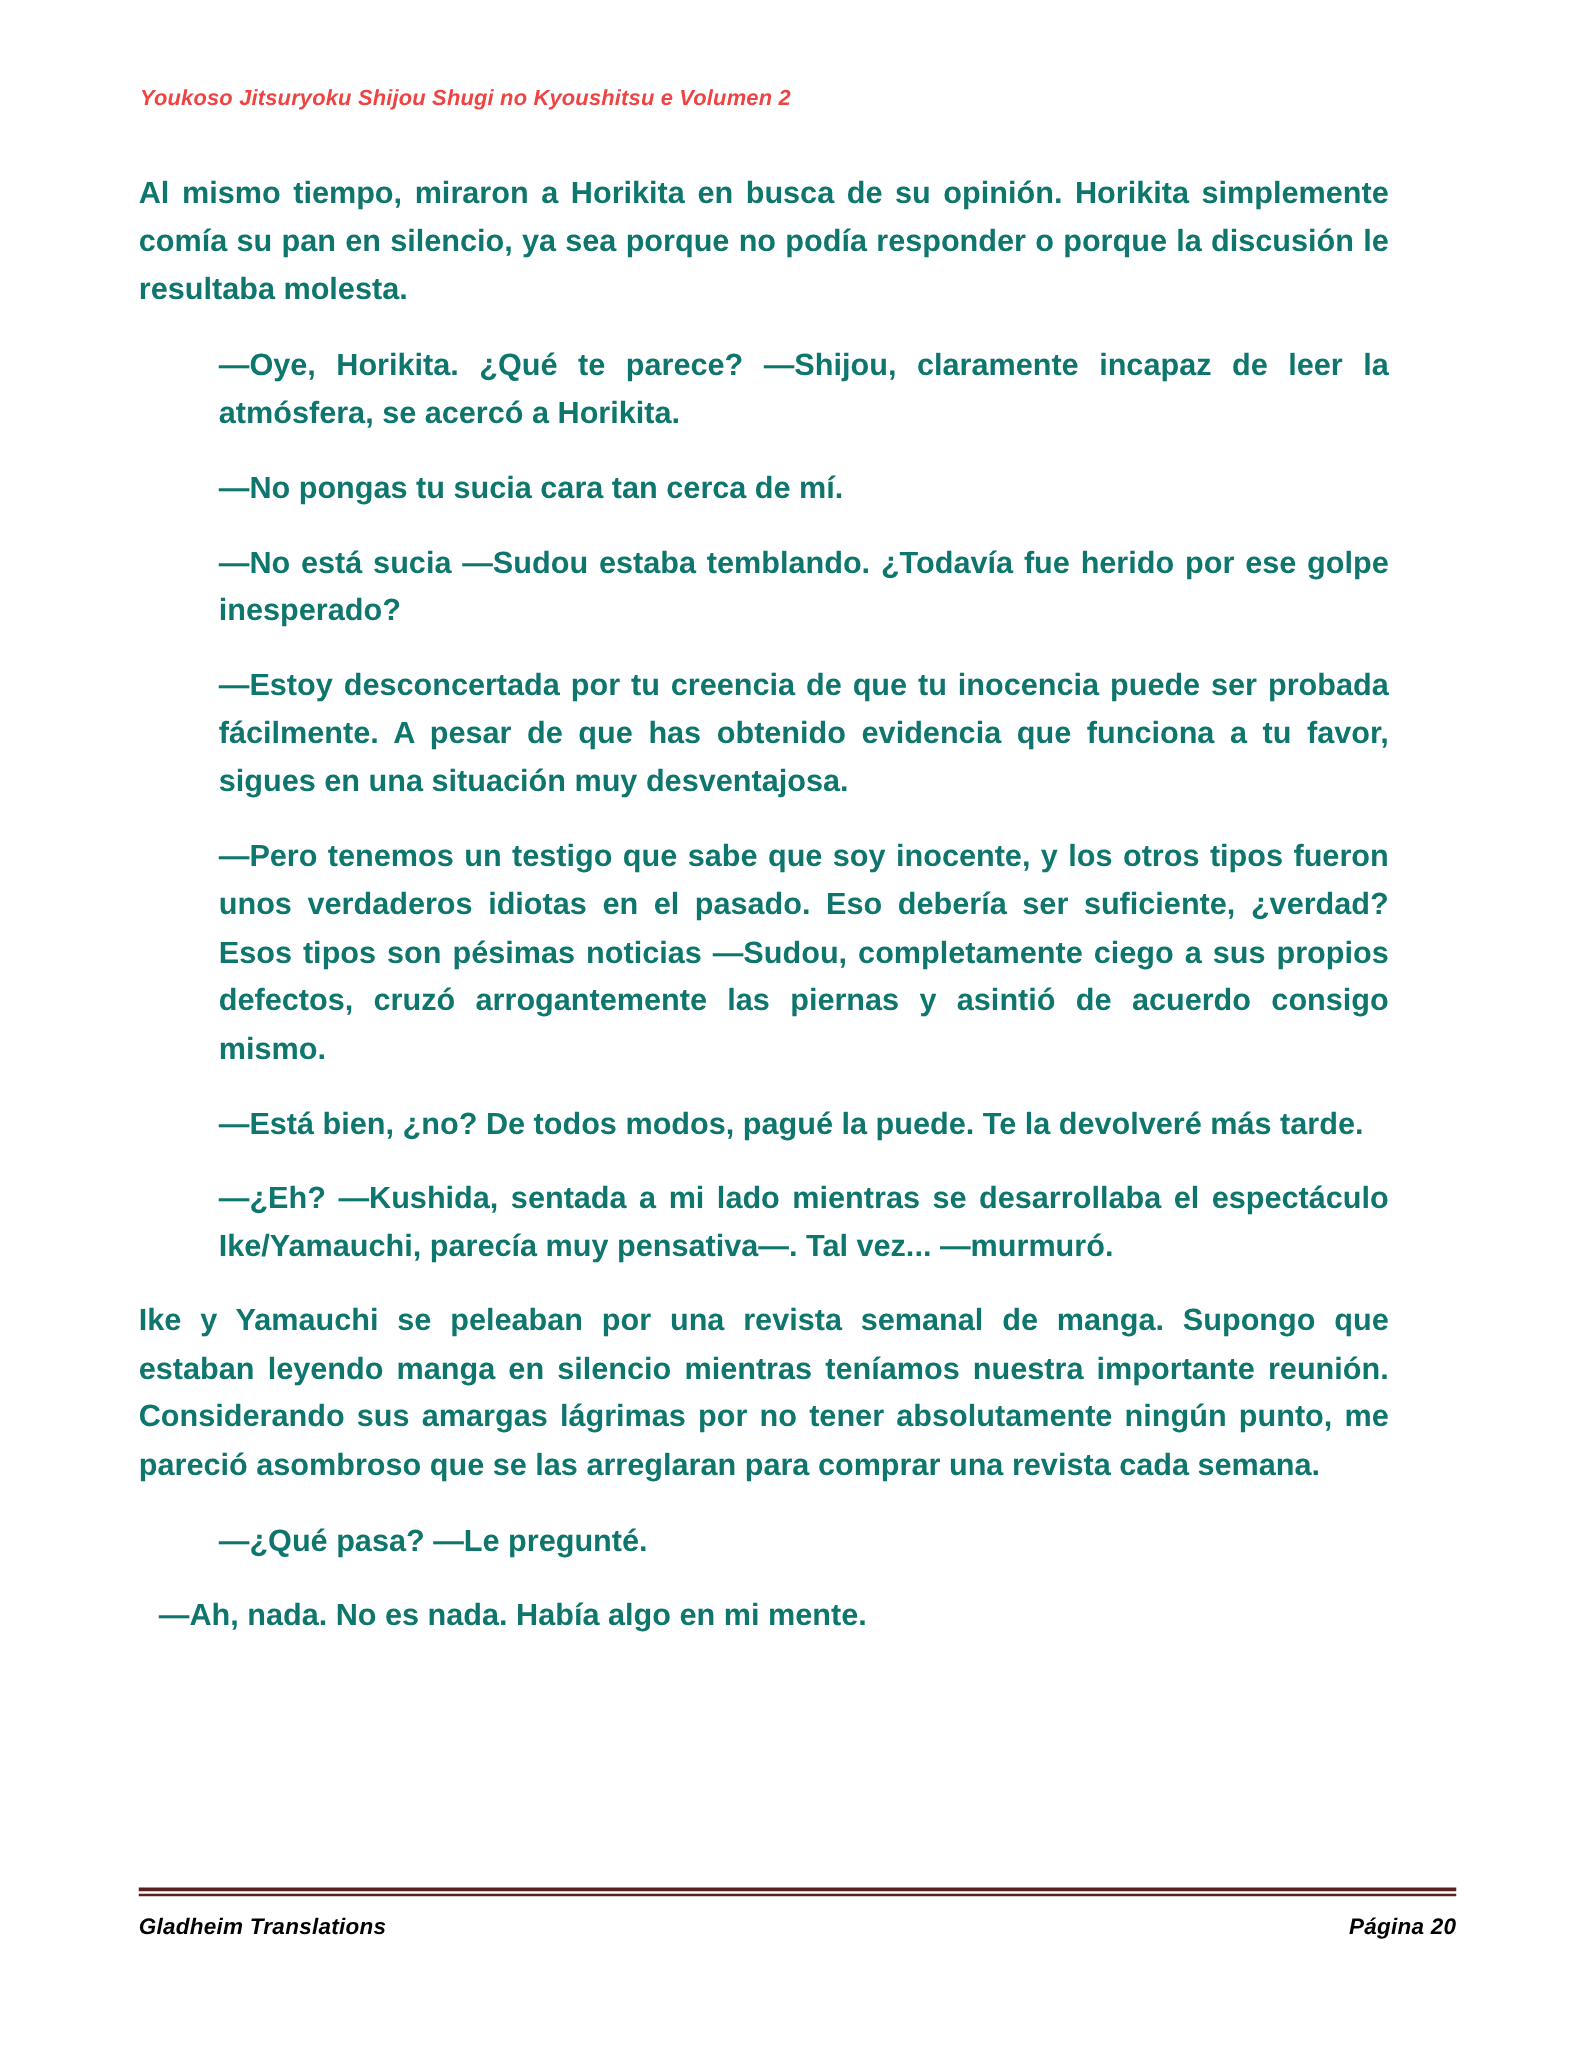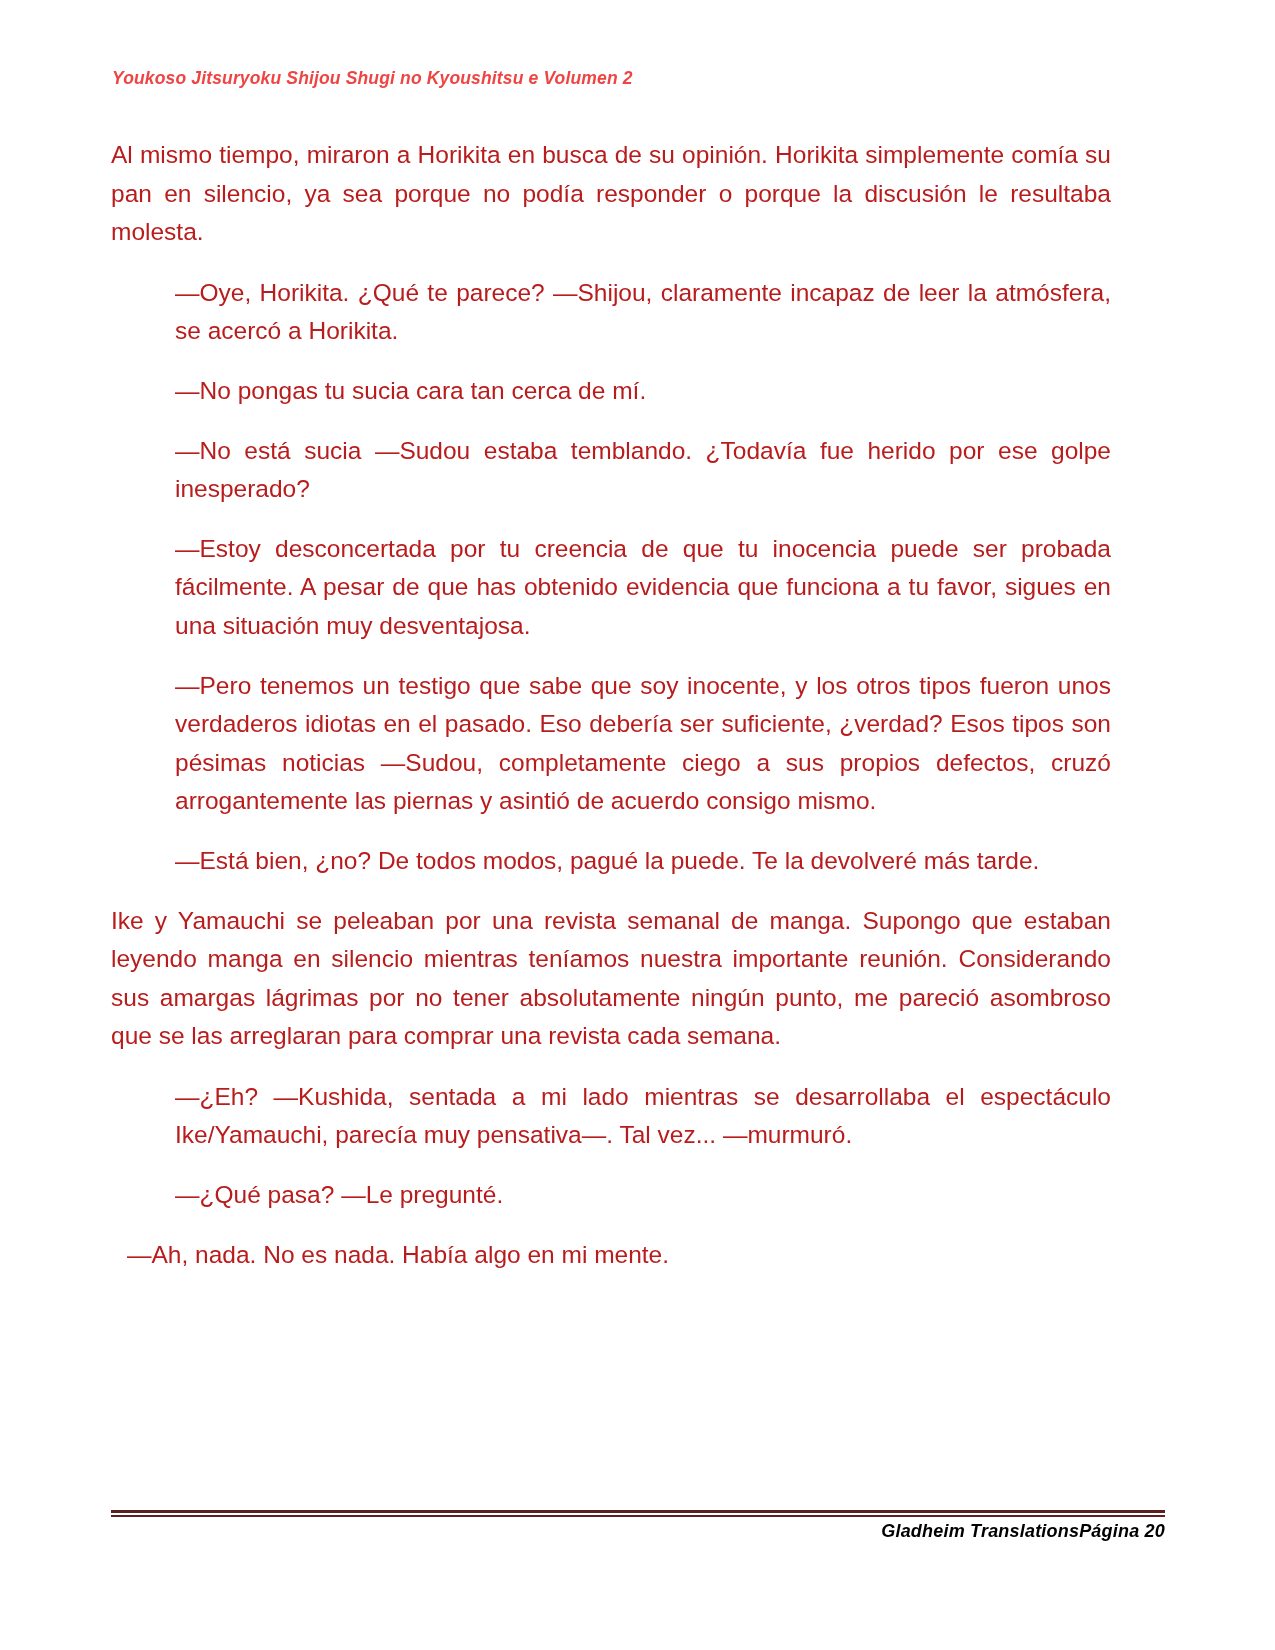--- a/index.html
+++ b/index.html
@@ -43,23 +43,24 @@
     left: 111px;
     top: 136px;
     width: 1000px;
   }
   .para {
     font-size: 24.5px;
     line-height: 38.6px;
     text-align: justify;
     text-justify: inter-word;
     margin: 0 0 21px 0;
-    color: #b91c1c;
+    color: #0f766e;
     -webkit-hyphens: none;
     hyphens: none;
+    font-weight: bold;
   }
   .para.flush {
     margin-bottom: 22px;
   }
   .para.dialogue {
     margin-left: 64px;
     width: 936px;
   }
   .para:last-child {
     margin-bottom: 0;
@@ -76,23 +77,23 @@
   .footer-rule {
     width: 100%;
     height: 7px;
     border-top: 3px solid #5b2020;
     border-bottom: 2px solid #5b2020;
     box-sizing: border-box;
     background: #ffffff;
   }
   .footer-row {
     display: flex;
-    justify-content: flex-end;
+    justify-content: space-between;
     align-items: baseline;
-    margin-top: 4px;
+    margin-top: 14px;
   }
   .footer-left, .footer-right {
     font-family: "Liberation Sans", sans-serif;
     font-weight: bold;
     font-style: italic;
     font-size: 18px;
     letter-spacing: 0.2px;
     color: #000000;
     white-space: nowrap;
   }
@@ -107,22 +108,22 @@
   </div>
 
   <div class="content">
     <p class="para flush">Al mismo tiempo, miraron a Horikita en busca de su opinión. Horikita simplemente comía su pan en silencio, ya sea porque no podía responder o porque la discusión le resultaba molesta.</p>
     <p class="para dialogue">—Oye, Horikita. ¿Qué te parece? —Shijou, claramente incapaz de leer la atmósfera, se acercó a Horikita.</p>
     <p class="para dialogue">—No pongas tu sucia cara tan cerca de mí.</p>
     <p class="para dialogue">—No está sucia —Sudou estaba temblando. ¿Todavía fue herido por ese golpe inesperado?</p>
     <p class="para dialogue">—Estoy desconcertada por tu creencia de que tu inocencia puede ser probada fácilmente. A pesar de que has obtenido evidencia que funciona a tu favor, sigues en una situación muy desventajosa.</p>
     <p class="para dialogue">—Pero tenemos un testigo que sabe que soy inocente, y los otros tipos fueron unos verdaderos idiotas en el pasado. Eso debería ser suficiente, ¿verdad? Esos tipos son pésimas noticias —Sudou, completamente ciego a sus propios defectos, cruzó arrogantemente las piernas y asintió de acuerdo consigo mismo.</p>
     <p class="para dialogue">—Está bien, ¿no? De todos modos, pagué la puede. Te la devolveré más tarde.</p>
+    <p class="para dialogue">—¿Eh? —Kushida, sentada a mi lado mientras se desarrollaba el espectáculo Ike/Yamauchi, parecía muy pensativa—. Tal vez... —murmuró.</p>
     <p class="para flush">Ike y Yamauchi se peleaban por una revista semanal de manga. Supongo que estaban leyendo manga en silencio mientras teníamos nuestra importante reunión. Considerando sus amargas lágrimas por no tener absolutamente ningún punto, me pareció asombroso que se las arreglaran para comprar una revista cada semana.</p>
-    <p class="para dialogue">—¿Eh? —Kushida, sentada a mi lado mientras se desarrollaba el espectáculo Ike/Yamauchi, parecía muy pensativa—. Tal vez... —murmuró.</p>
     <p class="para dialogue">—¿Qué pasa? —Le pregunté.</p>
     <p class="para dialogue">—Ah, nada. No es nada. Había algo en mi mente.</p>
   </div>
 
   <div class="page-footer">
     <div class="footer-rule" style="border-top-color: rgb(91, 32, 32); border-bottom-color: rgb(91, 32, 32);"></div>
     <div class="footer-row">
       <div class="footer-left">Gladheim Translations</div>
       <div class="footer-right">Página 20</div>
     </div>

